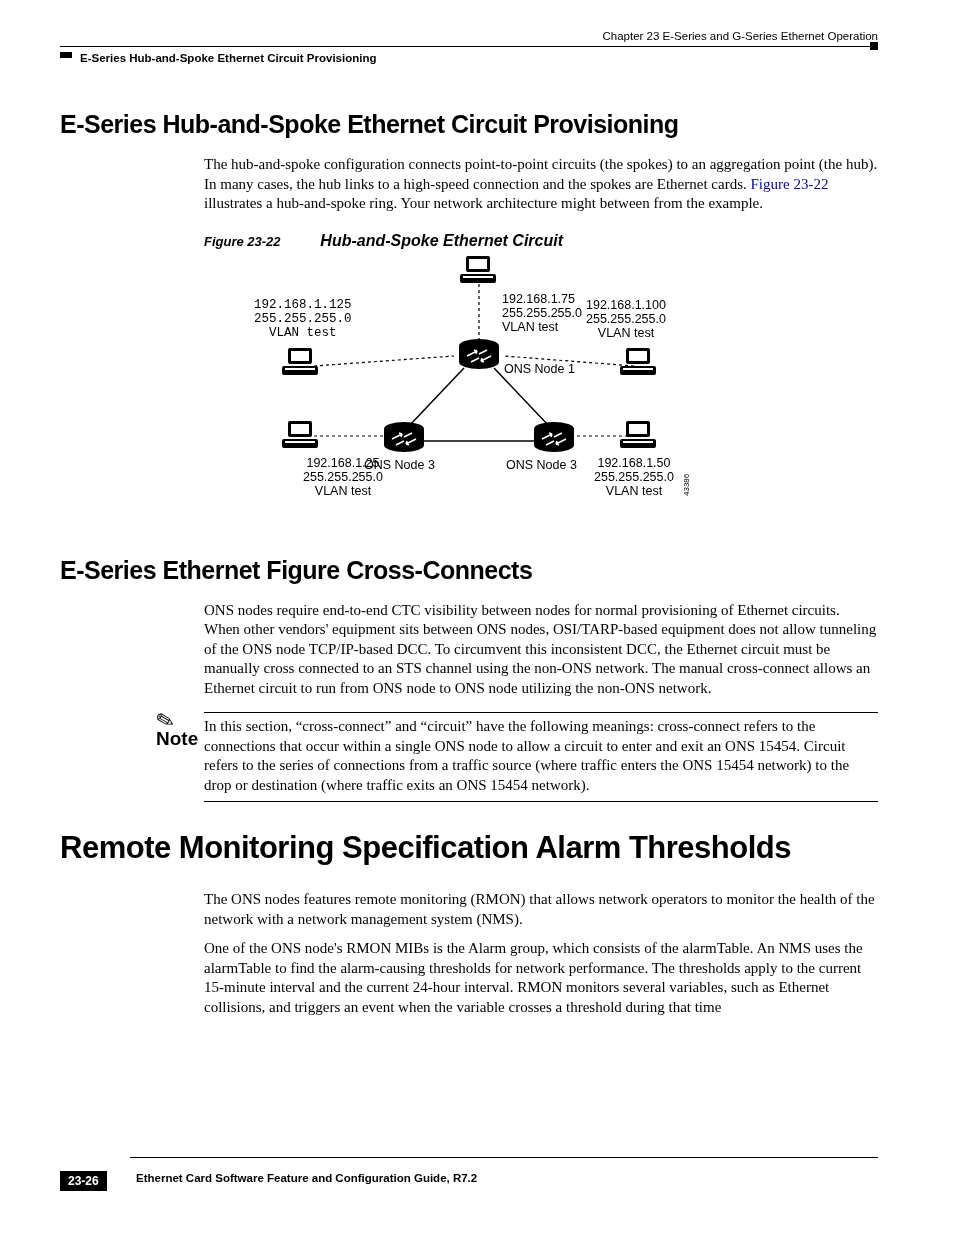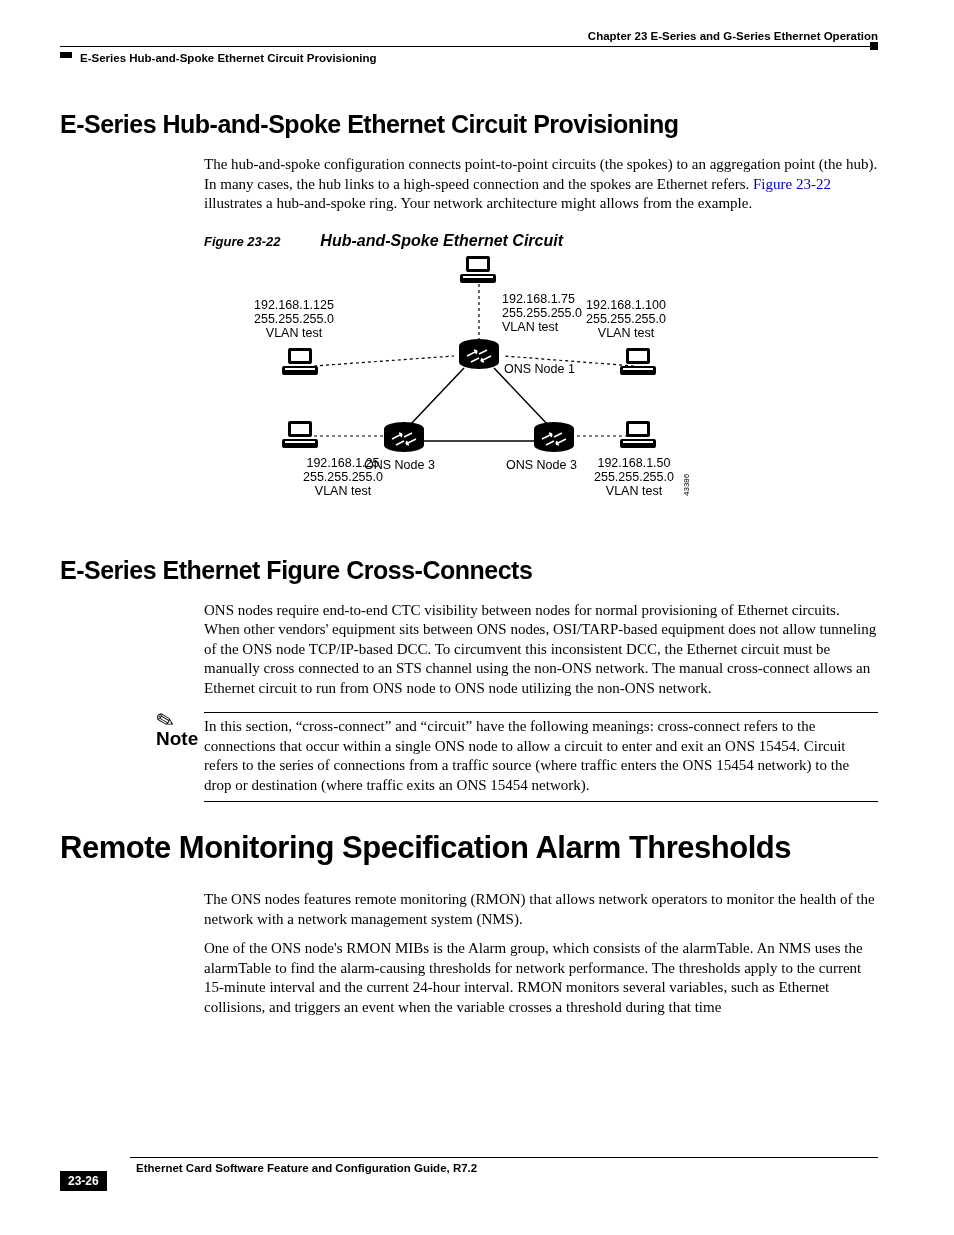--- a/index.html
+++ b/index.html
@@ -15,21 +15,21 @@
     background: #fff;
     box-sizing: border-box;
   }
   .header {
     position: absolute;
     top: 30px;
     right: 76px;
     left: 60px;
     text-align: right;
     font-family: Arial, Helvetica, sans-serif;
-    font-weight: bold;
+    font-weight: normal;
     font-size: 11.5px;
   }
   .header-line {
     position: absolute;
     top: 46px;
     left: 60px;
     right: 76px;
     border-top: 1.5px solid #000;
   }
   .header-box {
@@ -155,21 +155,21 @@
   }
   .footer-line {
     border-top: 1.5px solid #000;
     margin-left: 70px;
   }
   .footer-title {
     font-family: Arial, Helvetica, sans-serif;
     font-weight: bold;
     font-size: 11.5px;
     margin-left: 76px;
-    margin-top: 4px;
+    margin-top: 14px;
   }
   .page-badge {
     position: absolute;
     left: 0;
     bottom: -6px;
     height: 20px;
     text-align: center;
   }
   .page-badge .blackbox {
     display: inline-block;
@@ -188,21 +188,21 @@
 <div class="header">Chapter 23 E-Series and G-Series Ethernet Operation</div>
 <div class="header-line"></div>
 <div class="header-box"></div>
 <div class="left-marker"></div>
 <div class="section-title-top">E-Series Hub-and-Spoke Ethernet Circuit Provisioning</div>
 
 <div class="content">
 
   <h2 class="sect">E-Series Hub-and-Spoke Ethernet Circuit Provisioning</h2>
   <p class="body-para">
-    <span>The hub-and-spoke configuration connects point-to-point circuits (the spokes) to an aggregation point (the hub). In many cases, the hub links to a high-speed connection and the spokes are Ethernet refers. </span><span class="figlink">Figure 23-22</span><span> illustrates a hub-and-spoke ring. Your network architecture might allows from the example.</span>
+    <span>The hub-and-spoke configuration connects point-to-point circuits (the spokes) to an aggregation point (the hub). In many cases, the hub links to a high-speed connection and the spokes are Ethernet cards. </span><span class="figlink">Figure 23-22</span><span> illustrates a hub-and-spoke ring. Your network architecture might between from the example.</span>
   </p>
 
   <div class="fig-caption">
     <span class="fignum">Figure 23-22</span>
     <span class="figtitle">Hub-and-Spoke Ethernet Circuit</span>
   </div>
 
   <div class="diagram">
 
     <svg width="510" height="270" style="position:absolute;left:0;top:0;">
@@ -266,21 +266,21 @@
         <rect x="9" y="3" width="18" height="10" fill="#fff"></rect>
         <rect x="0" y="18" width="36" height="9" rx="2" fill="#000"></rect>
         <rect x="3" y="20" width="30" height="2" fill="#fff"></rect>
       </svg>
 
     <div class="node-label" style="left:298px;top:0px;text-align:left;margin-top:36px;">
       <span>192.168.1.75</span><br>
       <span>255.255.255.0</span><br>
       <span>VLAN test</span>
     </div>
-    <div class="node-label" style="left:50px;top:42px;">
+    <div class="node-label" style="left:50px;top:42px;font-family:Liberation Mono, monospace;">
       <span>192.168.1.125</span><br>
       <span>255.255.255.0</span><br>
       <span>VLAN test</span>
     </div>
     <div class="node-label" style="left:382px;top:42px;">
       <span>192.168.1.100</span><br>
       <span>255.255.255.0</span><br>
       <span>VLAN test</span>
     </div>
     <div class="node-label" style="left:55px;top:200px;margin-left:44px;">

